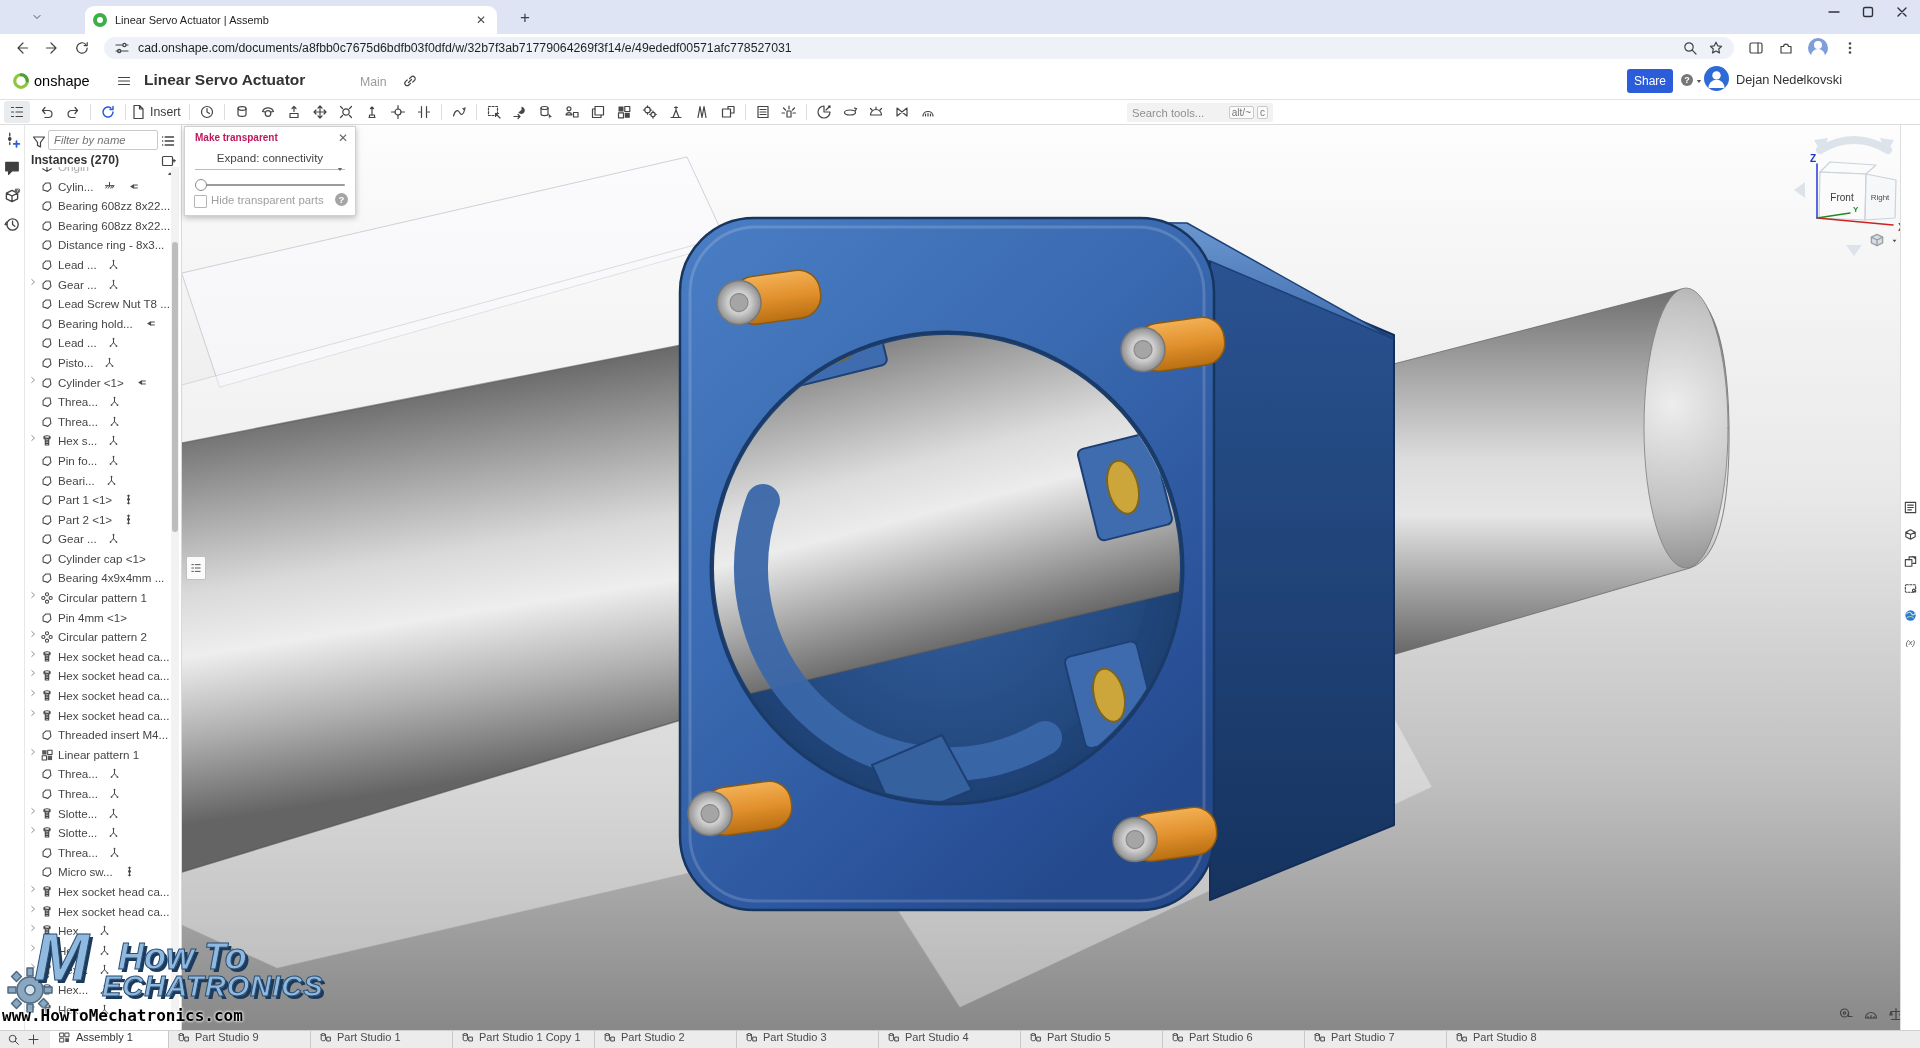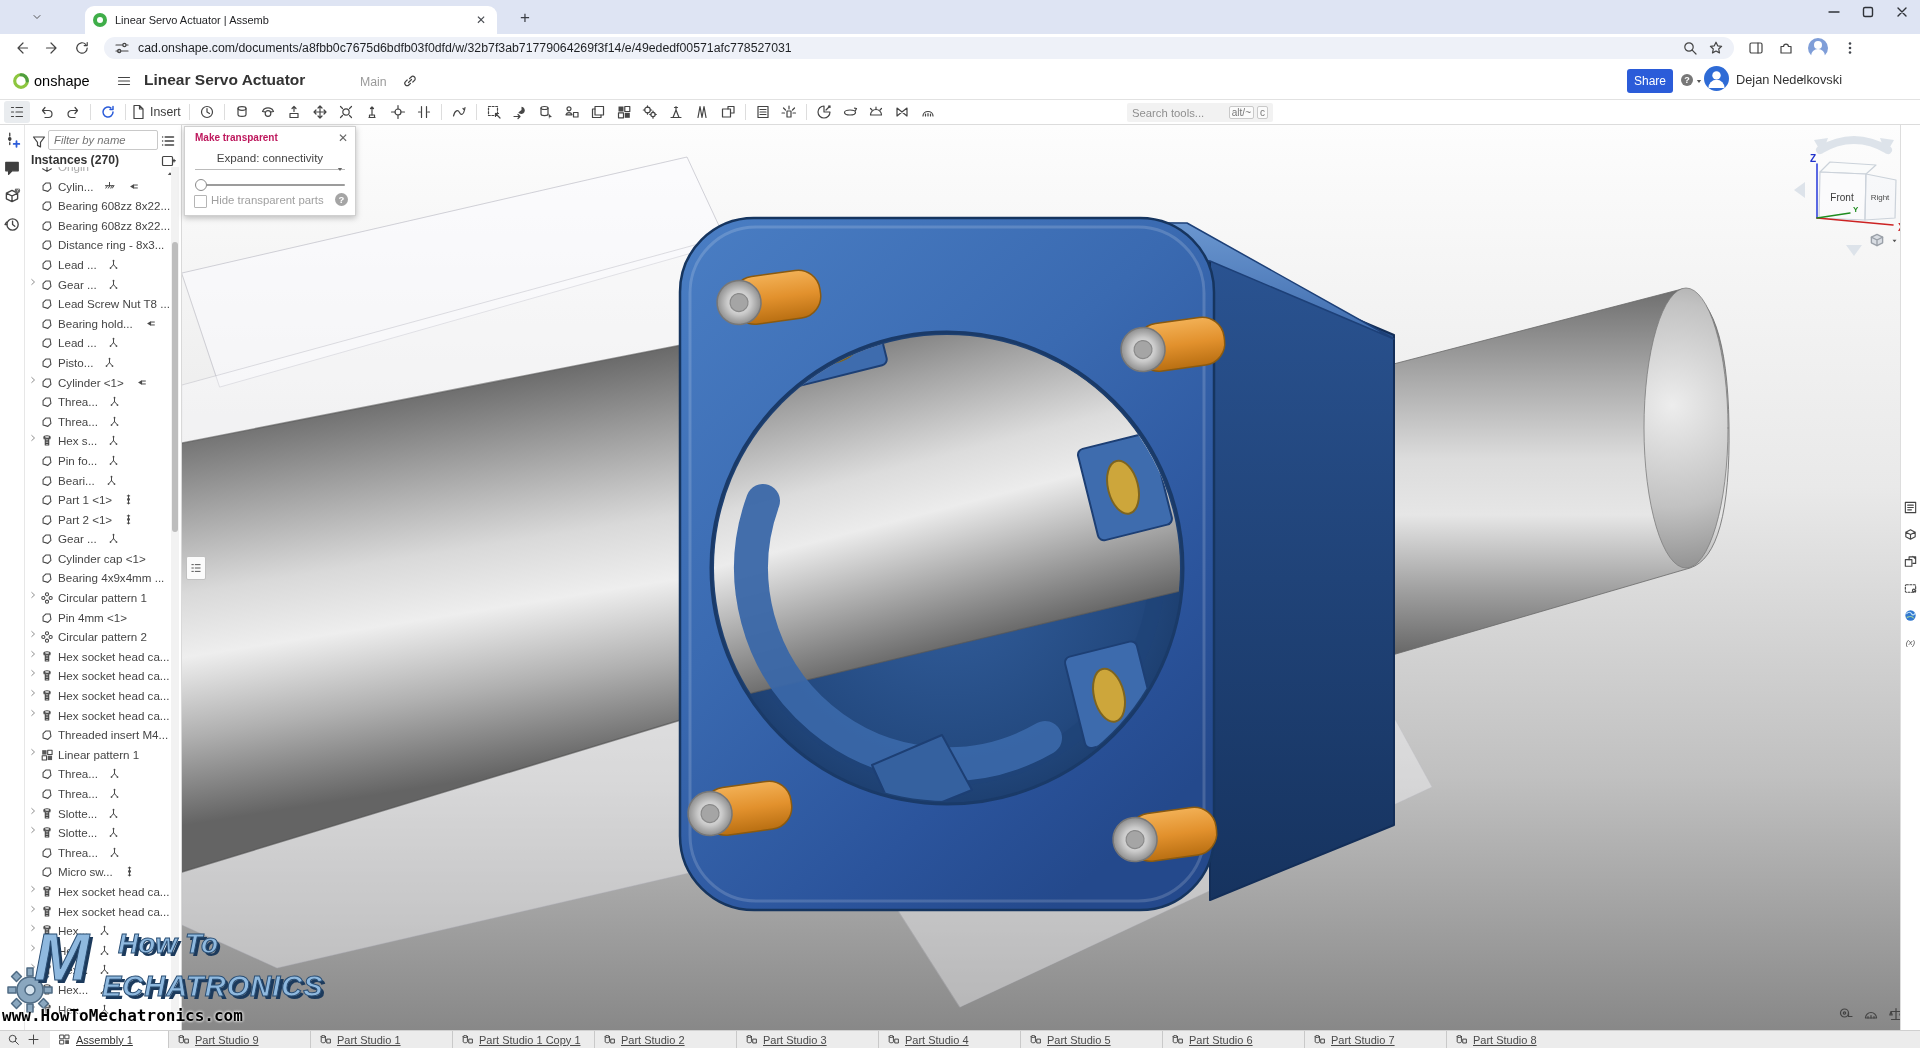--- a/index.html
+++ b/index.html
@@ -111,31 +111,31 @@
   #cube-menu{left:1868px;top:230px;width:40px;height:20px;display:flex;align-items:center;gap:4px;color:#555;}
   #left-tab-widget{left:186px;top:556px;width:20px;height:24px;background:#fbfbfb;border:1px solid #c0c0c0;
                    border-radius:2px;display:flex;align-items:center;justify-content:center;color:#555;box-sizing:border-box;}
   #measure-tools{left:1838px;top:1006px;display:flex;gap:9px;color:#4a4a4a;}
 
   
   #footer{left:0;top:1030px;width:1920px;height:18px;background:#ececec;border-top:1px solid #d0d0d0;
           box-sizing:border-box;display:flex;align-items:center;z-index:70;}
   #footer .f-ic{margin-left:7px;color:#333;}
   #footer-tabs{display:flex;height:100%;margin-left:10px;}
-  .ftab{height:100%;display:flex;align-items:center;gap:5px;padding:0 8px;box-sizing:border-box;
-        font-size:11px;color:#4a4a4a;border-left:1px solid #c9c9c9;width:142px;overflow:hidden;white-space:nowrap;text-decoration:underline;}
+  .ftab{height:100%;display:flex;gap:5px;padding:0 8px;box-sizing:border-box;
+        font-size:11px;color:#4a4a4a;border-left:1px solid #c9c9c9;width:142px;overflow:hidden;white-space:nowrap;}
   .ftab.active{background:#fff;border-left:none;color:#333;width:118px;}
   .ftab .ic{color:#555;flex:0 0 auto;}
 
   
   #watermark{left:6px;top:924px;width:340px;height:110px;z-index:80;pointer-events:none;}
   .wm-text{position:absolute;font-weight:bold;font-style:italic;color:#8fb9df;
            -webkit-text-stroke:1px #2a4e74;text-shadow:3px 3px 0 #1c3a5c;line-height:1;}
   #wm-m{left:28px;top:0;font-size:66px;}
-  #wm-top{left:112px;top:6px;font-size:28px;text-align:right;}
+  #wm-top{left:112px;top:15px;font-size:36px;text-align:right;}
   #wm-bot{left:96px;top:48px;font-size:29px;letter-spacing:1px;}
   #wm-gear{position:absolute;left:0;top:42px;}
   #wm-url{position:absolute;left:2px;top:1006px;z-index:81;font-family:"DejaVu Sans Mono",monospace;
           font-size:16px;font-weight:bold;color:#000000;text-shadow:0 0 3px #fff,0 0 3px #fff;}
 </style>
 </head>
 <body>
 
 <div id="app">
 

